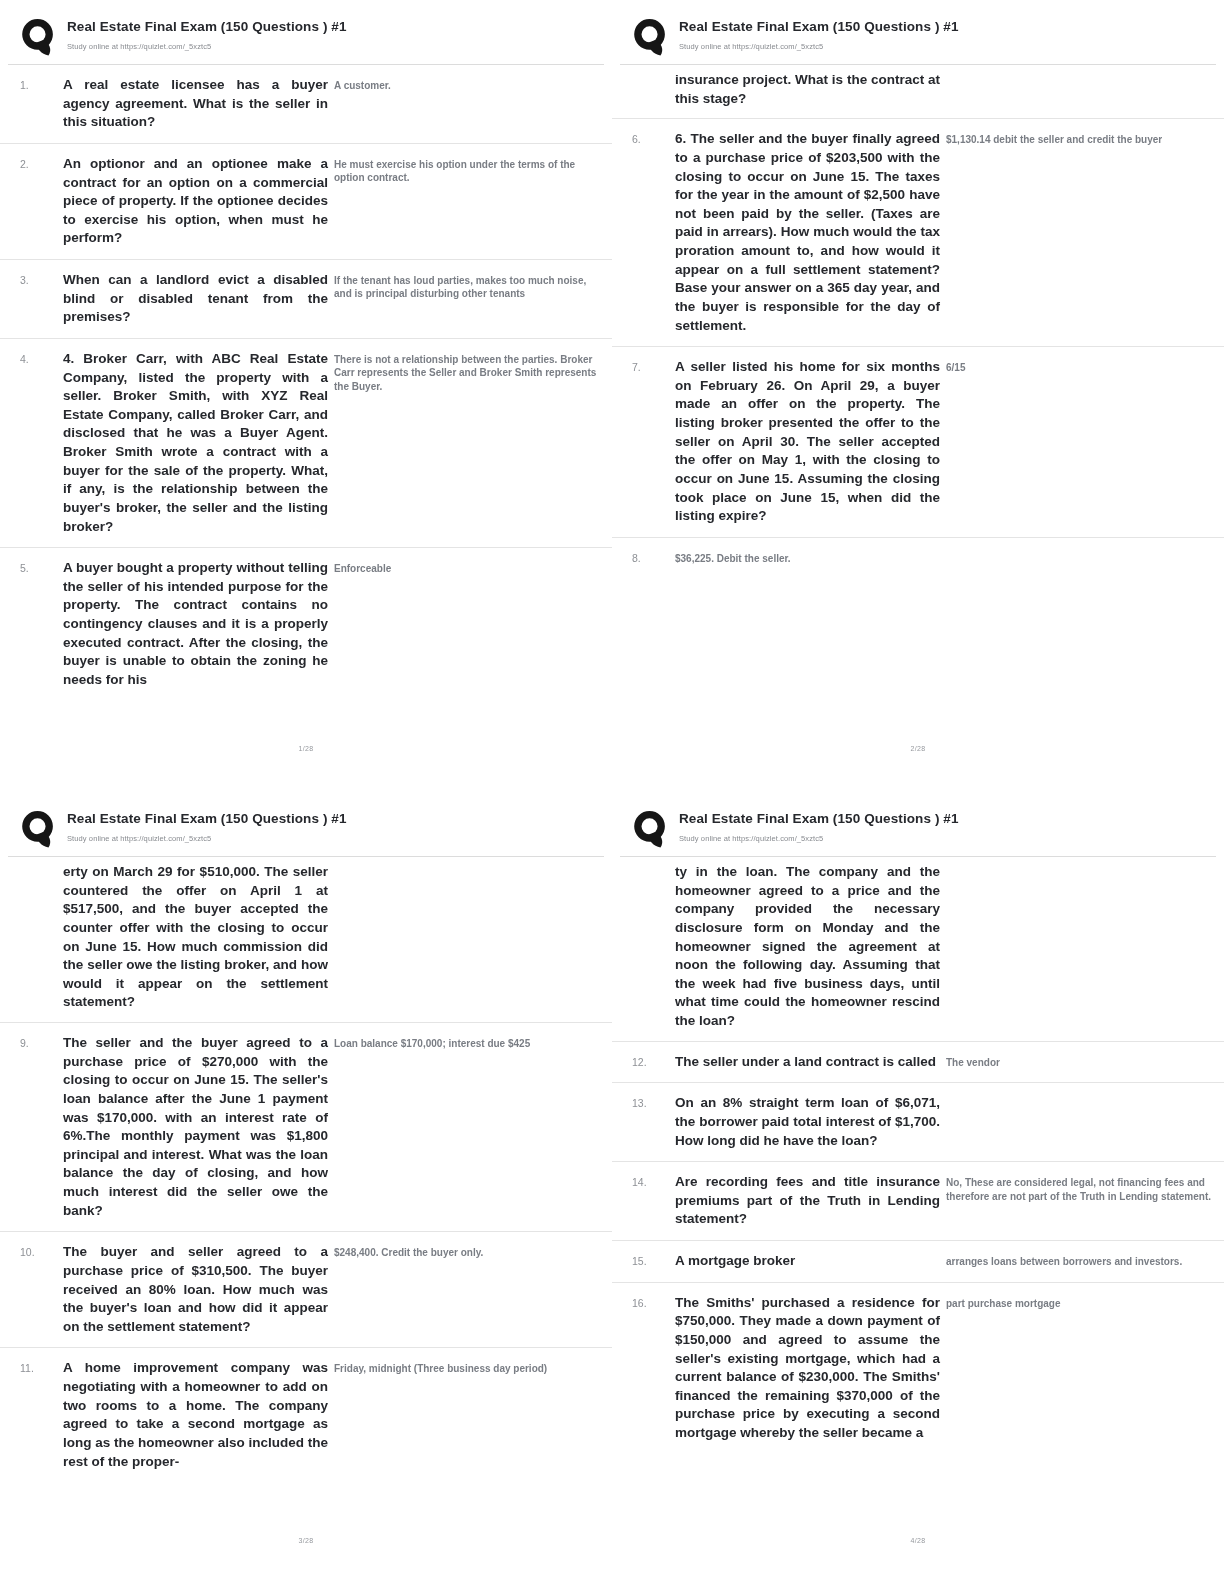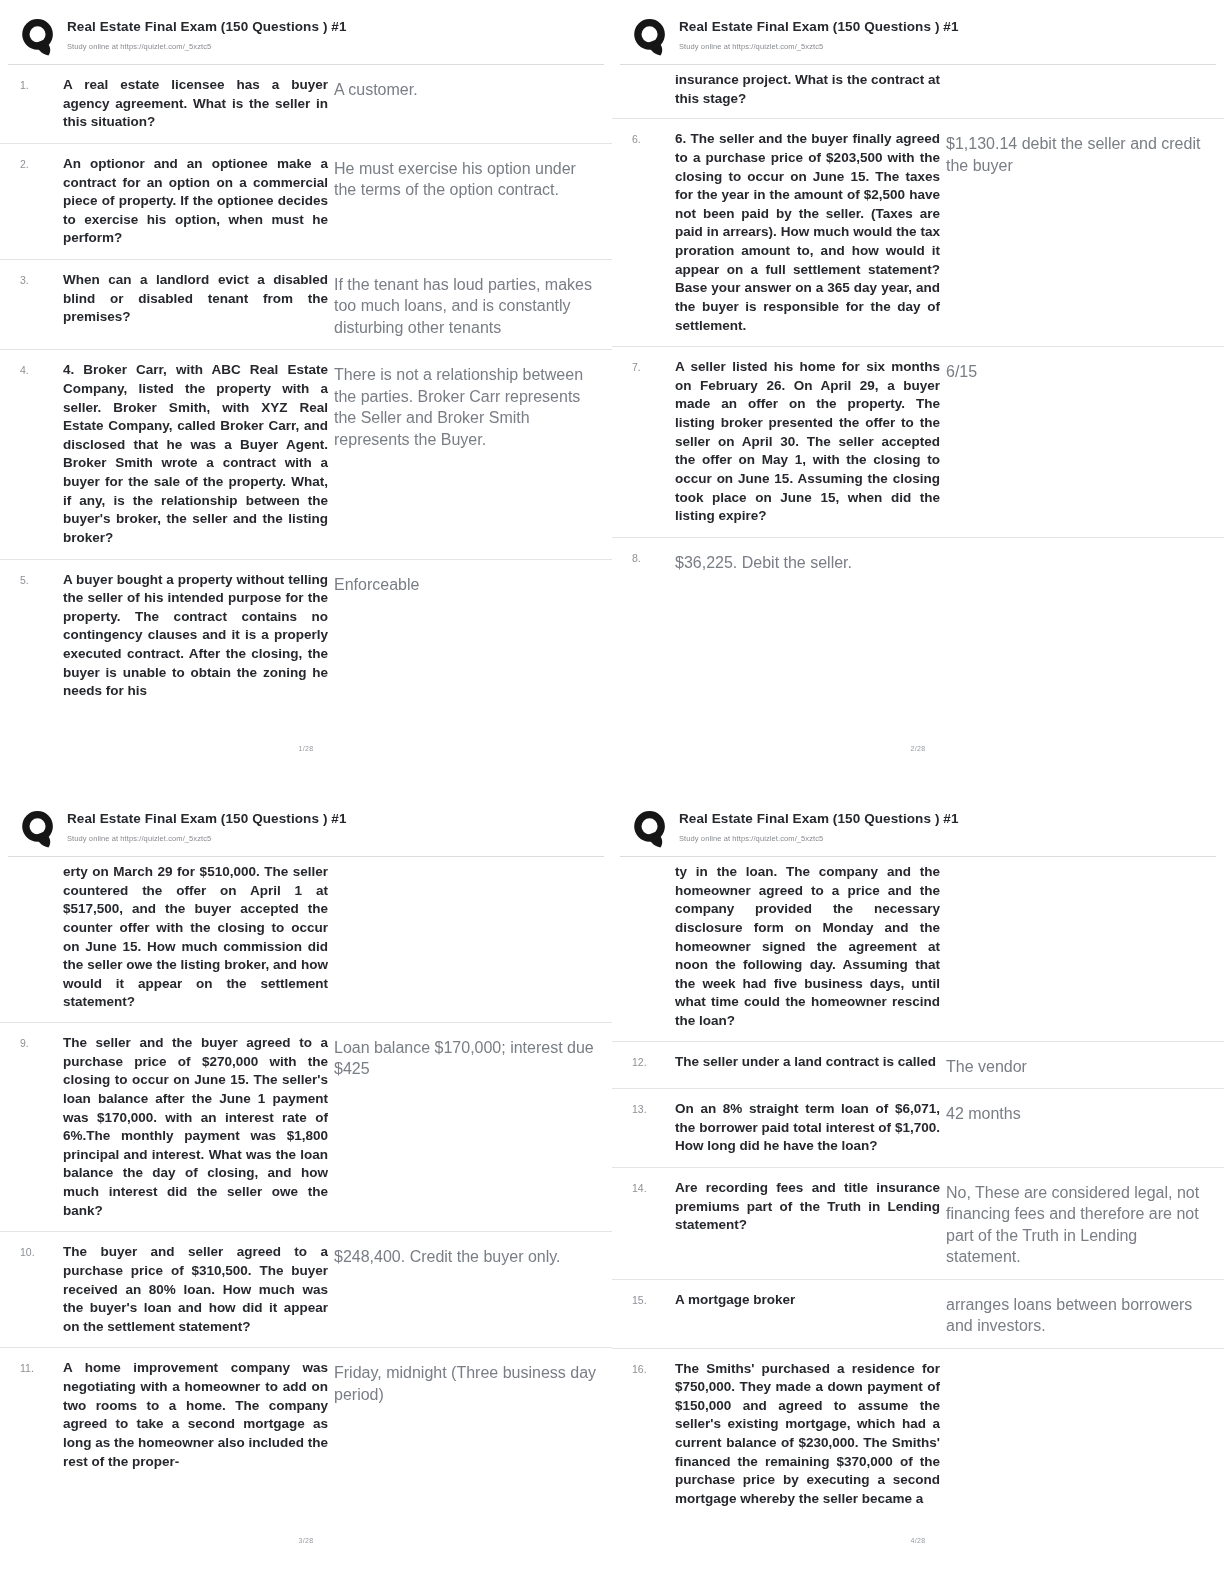--- a/index.html
+++ b/index.html
@@ -34,21 +34,21 @@
   }
   .row.last{border-bottom:none;}
   .num{
     font-size:10.5px;color:#8d9095;padding-top:3px;
   }
   .q{
     font-size:13.5px;font-weight:600;color:#26282d;line-height:1.38;
     text-align:justify;hyphens:auto;-webkit-hyphens:auto;
   }
   .a{
-    font-size:16px;font-weight:400;color:#797d84;line-height:1.34;
+    font-size:10px;font-weight:700;color:#797d84;line-height:1.34;
     padding-top:3px;
   }
   .pagefoot{
     position:absolute;left:0;right:0;bottom:40px;text-align:center;
     font-size:7px;color:#96999e;letter-spacing:0.3px;
   }
 </style>
 </head>
 <body>
 
@@ -75,21 +75,21 @@
         <div class="a">A customer.</div>
       </div>
       <div class="row">
         <div class="num">2.</div>
         <div class="q">An optionor and an optionee make a contract for an option on a commercial piece of property. If the optionee decides to exercise his option, when must he perform?</div>
         <div class="a">He must exercise his option under the terms of the option contract.</div>
       </div>
       <div class="row">
         <div class="num">3.</div>
         <div class="q">When can a landlord evict a disabled blind or disabled tenant from the premises?</div>
-        <div class="a">If the tenant has loud parties, makes too much loans, and is constantly disturbing other tenants</div>
+        <div class="a">If the tenant has loud parties, makes too much noise, and is principal disturbing other tenants</div>
       </div>
       <div class="row">
         <div class="num">4.</div>
         <div class="q">4. Broker Carr, with ABC Real Estate Company, listed the property with a seller. Broker Smith, with XYZ Real Estate Company, called Broker Carr, and disclosed that he was a Buyer Agent. Broker Smith wrote a contract with a buyer for the sale of the property. What, if any, is the relationship between the buyer's broker, the seller and the listing broker?</div>
         <div class="a">There is not a relationship between the parties. Broker Carr represents the Seller and Broker Smith represents the Buyer.</div>
       </div>
       <div class="row last">
         <div class="num">5.</div>
         <div class="q">A buyer bought a property without telling the seller of his intended purpose for the property. The contract contains no contingency clauses and it is a properly executed contract. After the closing, the buyer is unable to obtain the zoning he needs for his</div>
         <div class="a">Enforceable</div>
@@ -196,33 +196,33 @@
         <div class="a"></div>
       </div>
       <div class="row">
         <div class="num">12.</div>
         <div class="q">The seller under a land contract is called</div>
         <div class="a">The vendor</div>
       </div>
       <div class="row">
         <div class="num">13.</div>
         <div class="q">On an 8% straight term loan of $6,071, the borrower paid total interest of $1,700. How long did he have the loan?</div>
-        <div class="a">42 months</div>
       </div>
       <div class="row">
         <div class="num">14.</div>
         <div class="q">Are recording fees and title insurance premiums part of the Truth in Lending statement?</div>
         <div class="a">No, These are considered legal, not financing fees and therefore are not part of the Truth in Lending statement.</div>
       </div>
       <div class="row">
         <div class="num">15.</div>
         <div class="q">A mortgage broker</div>
         <div class="a">arranges loans between borrowers and investors.</div>
       </div>
       <div class="row last">
         <div class="num">16.</div>
         <div class="q">The Smiths' purchased a residence for $750,000. They made a down payment of $150,000 and agreed to assume the seller's existing mortgage, which had a current balance of $230,000. The Smiths' financed the remaining $370,000 of the purchase price by executing a second mortgage whereby the seller became a</div>
+        <div class="a">part purchase mortgage</div>
       </div>
     </div>
     <div class="pagefoot">4/28</div>
   </div>
 
 </div>
 
 </body></html>

